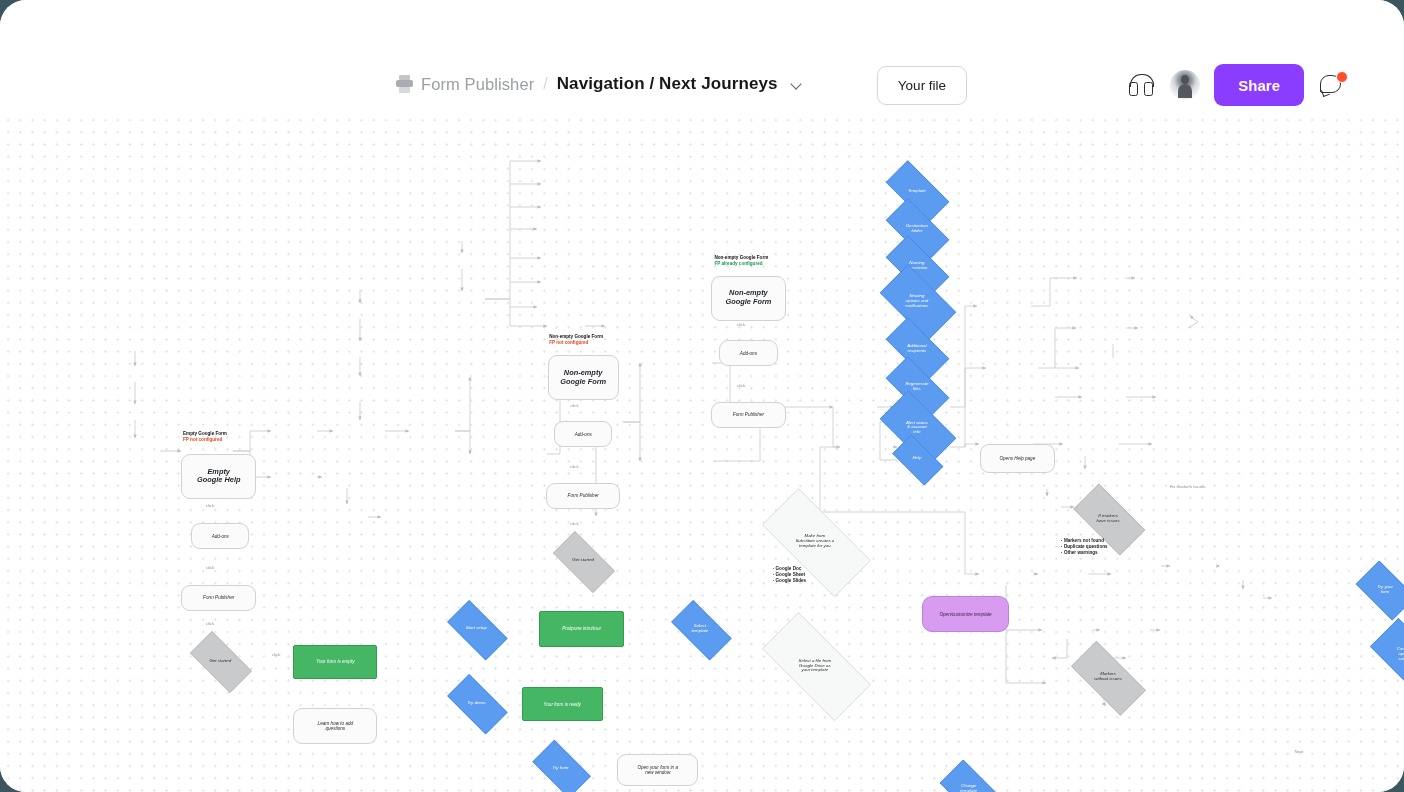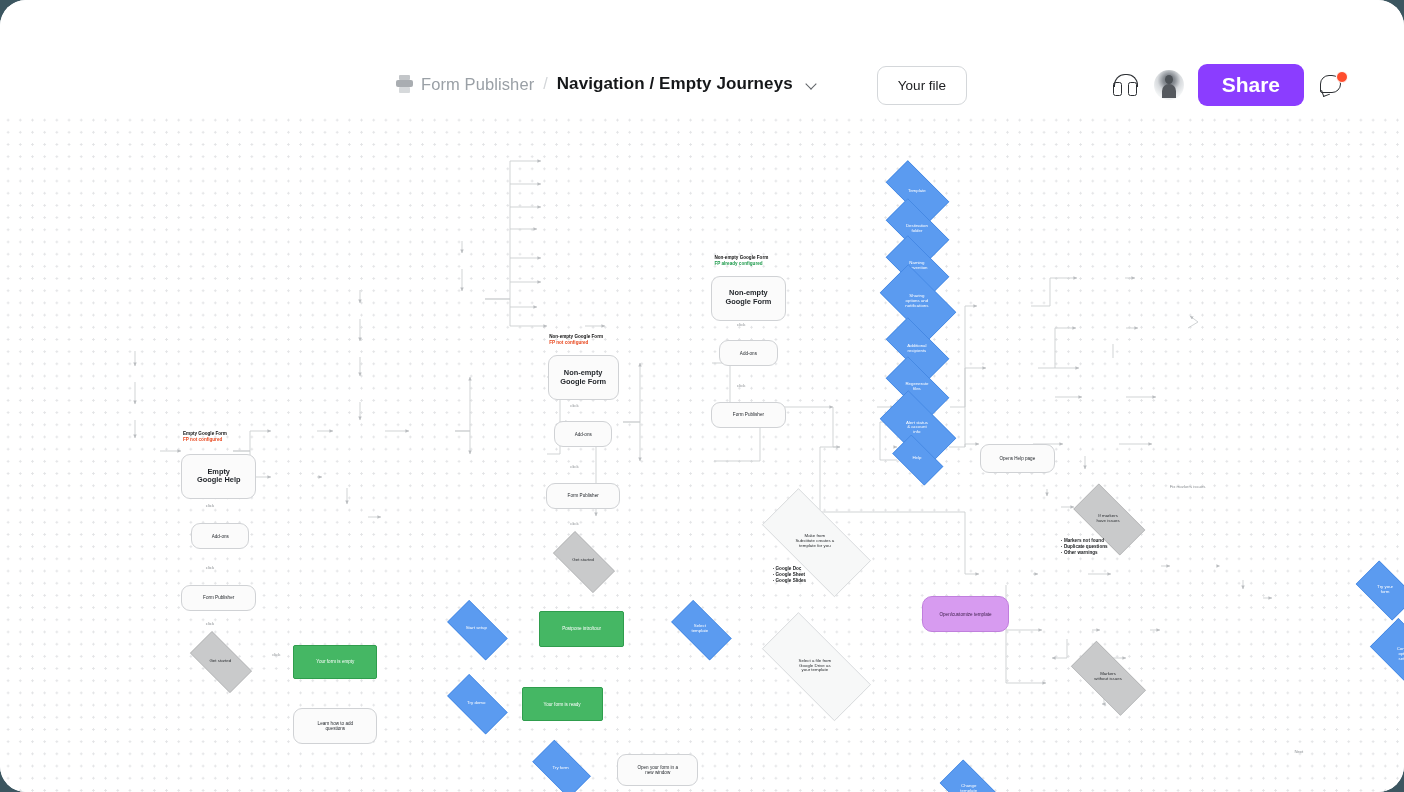--- a/index.html
+++ b/index.html
@@ -56,21 +56,21 @@
   .hp-icon .ear.l{left:3px;}
   .hp-icon .ear.r{right:3px;}
   #avatar{
     width:30px;height:30px;border-radius:50%;cursor:pointer;position:relative;overflow:hidden;
     background:radial-gradient(circle at 50% 34%, #5d6268 0%, #8b9096 24%, #d7dadd 46%, #f1f3f4 70%);
   }
   #avatar .head{position:absolute;left:11px;top:5px;width:8px;height:9px;border-radius:50%;background:#4d5257;}
   #avatar .body{position:absolute;left:8px;top:14px;width:14px;height:14px;border-radius:7px 7px 0 0;background:#55595e;}
   #share-btn{
     height:42px;padding:0 24px;border:none;border-radius:9px;
-    background:#8b3dff;color:#fff;font-size:21px;font-weight:700;cursor:pointer;
+    background:#8b3dff;color:#fff;font-size:15px;font-weight:700;cursor:pointer;
     display:flex;align-items:center;justify-content:center;
     font-family:"Liberation Sans",sans-serif;
   }
   #comment-btn{width:28px;height:28px;position:relative;cursor:pointer;margin-left:2px;}
   #comment-btn .bub{
     position:absolute;left:0;top:4px;width:19px;height:16px;
     border:1.7px solid #2c2f33;border-radius:9px 9px 9px 2px;
   }
   #comment-btn .tail{
     position:absolute;left:2px;top:18px;width:6px;height:6px;
@@ -89,21 +89,21 @@
     background-image:radial-gradient(#e3e4e6 1px, transparent 1.1px);
     background-size:12.2px 12.2px;
     background-position:2px 2px;
     overflow:hidden;
   }
   #edges{position:absolute;left:0;top:0;width:1404px;height:680px;}
 
   
   .n{position:absolute;box-sizing:border-box;display:flex;align-items:center;justify-content:center;
      text-align:center;color:#1f2328;line-height:1.12;}
-  .lbl{display:block;padding:0 2px;}
+  .lbl{display:block;padding:0 2px;font-style:italic;}
 
   
   .rrect{background:#fbfbfb;border:1px solid #d0d2d5;border-radius:9px;font-size:4.6px;}
   
   .green{background:#45b764;border:1px solid #2f9d4d;border-radius:2px;color:#ffffff;font-size:4.6px;}
   
   .purple{background:#d79bf0;border:1px solid #c07fdd;border-radius:10px;font-size:4.6px;color:#3b1e48;}
   
   .dia{font-size:4.4px;}
   .dia .shape{position:absolute;left:0;top:0;width:100%;height:100%;
@@ -131,21 +131,21 @@
   <div id="header">
 
     <div id="crumbs">
       <span class="doc-icon">
         <span class="top"></span>
           <span class="mid"></span>
           <span class="bot"></span>
       </span>
       <span id="crumb-app">Form Publisher</span>
       <span id="crumb-sep">/</span>
-      <span id="crumb-title">Navigation / Empty Journeys</span>
+      <span id="crumb-title">Navigation / Next Journeys</span>
       <span id="crumb-chevron"></span>
     </div>
 
     <div id="edit-file">Your file</div>
 
     <div id="right-tools">
       <span class="hp-icon">
         <span class="band"></span>
           <span class="ear l"></span>
           <span class="ear r"></span>

